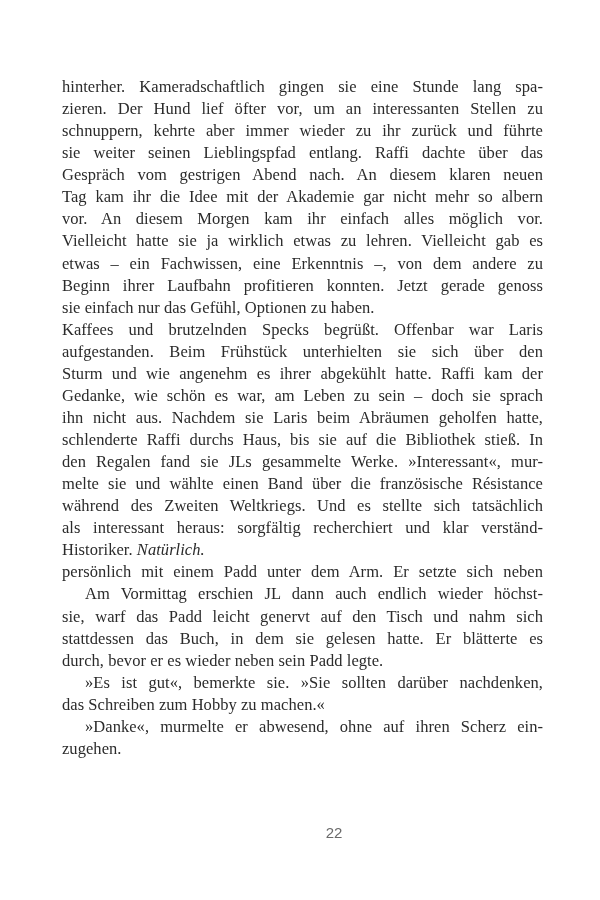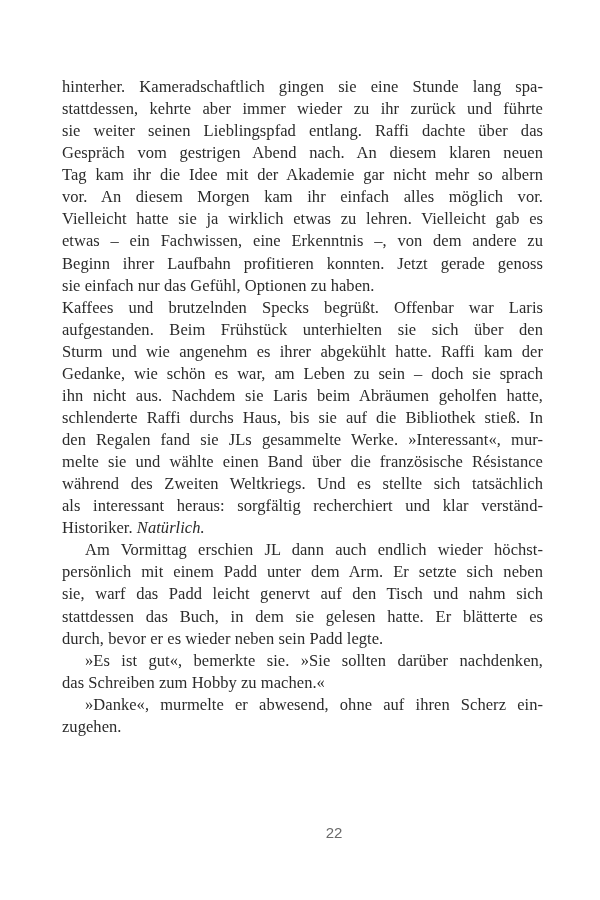--- a/index.html
+++ b/index.html
@@ -50,42 +50,43 @@
     font-size: 15px;
     line-height: 22px;
   }
 </style>
 </head>
 <body style="background: rgb(255, 255, 255);">
 
 <div class="book-page">
   <div class="text-block" style="color: rgb(43, 43, 43);">
       <div class="line">hinterher. Kameradschaftlich gingen sie eine Stunde lang spa-</div>
-      <div class="line">stattdessen, kehrte aber immer wieder zu ihr zurück und führte</div>
+      <div class="line">zieren. Der Hund lief öfter vor, um an interessanten Stellen zu</div>
+      <div class="line">schnuppern, kehrte aber immer wieder zu ihr zurück und führte</div>
       <div class="line">sie weiter seinen Lieblingspfad entlang. Raffi dachte über das</div>
       <div class="line">Gespräch vom gestrigen Abend nach. An diesem klaren neuen</div>
       <div class="line">Tag kam ihr die Idee mit der Akademie gar nicht mehr so albern</div>
       <div class="line">vor. An diesem Morgen kam ihr einfach alles möglich vor.</div>
       <div class="line">Vielleicht hatte sie ja wirklich etwas zu lehren. Vielleicht gab es</div>
       <div class="line">etwas – ein Fachwissen, eine Erkenntnis –, von dem andere zu</div>
       <div class="line">Beginn ihrer Laufbahn profitieren konnten. Jetzt gerade genoss</div>
       <div class="line end">sie einfach nur das Gefühl, Optionen zu haben.</div>
       <div class="line">Kaffees und brutzelnden Specks begrüßt. Offenbar war Laris</div>
       <div class="line">aufgestanden. Beim Frühstück unterhielten sie sich über den</div>
       <div class="line">Sturm und wie angenehm es ihrer abgekühlt hatte. Raffi kam der</div>
       <div class="line">Gedanke, wie schön es war, am Leben zu sein – doch sie sprach</div>
       <div class="line">ihn nicht aus. Nachdem sie Laris beim Abräumen geholfen hatte,</div>
       <div class="line">schlenderte Raffi durchs Haus, bis sie auf die Bibliothek stieß. In</div>
       <div class="line">den Regalen fand sie JLs gesammelte Werke. »Interessant«, mur-</div>
       <div class="line">melte sie und wählte einen Band über die französische Résistance</div>
       <div class="line">während des Zweiten Weltkriegs. Und es stellte sich tatsächlich</div>
       <div class="line">als interessant heraus: sorgfältig recherchiert und klar verständ-</div>
       <div class="line end">Historiker. <em>Natürlich.</em></div>
+      <div class="line">persönlich mit einem Padd unter dem Arm. Er setzte sich neben</div>
       <div class="line indent">Am Vormittag erschien JL dann auch endlich wieder höchst-</div>
-      <div class="line">persönlich mit einem Padd unter dem Arm. Er setzte sich neben</div>
       <div class="line">sie, warf das Padd leicht genervt auf den Tisch und nahm sich</div>
       <div class="line">stattdessen das Buch, in dem sie gelesen hatte. Er blätterte es</div>
       <div class="line end">durch, bevor er es wieder neben sein Padd legte.</div>
       <div class="line indent">»Es ist gut«, bemerkte sie. »Sie sollten darüber nachdenken,</div>
       <div class="line end">das Schreiben zum Hobby zu machen.«</div>
       <div class="line indent">»Danke«, murmelte er abwesend, ohne auf ihren Scherz ein-</div>
       <div class="line end">zugehen.</div>
     </div>
   <div class="page-number" style="color: rgb(106, 106, 106); padding-left: 44px;">22</div>
 </div>

